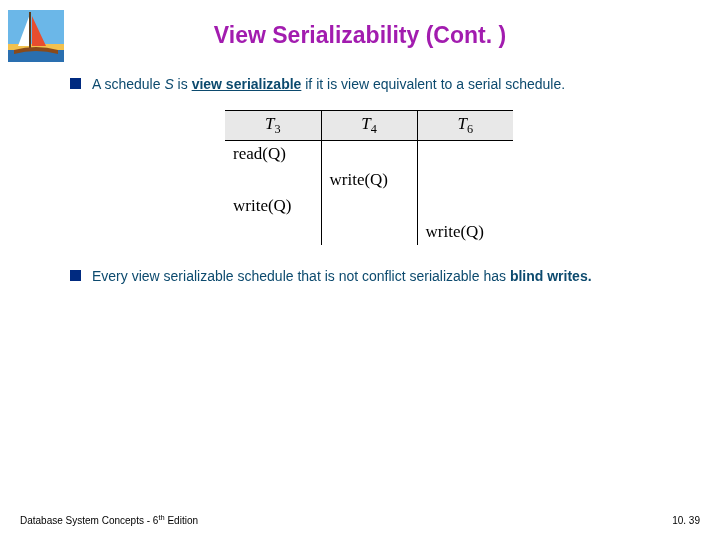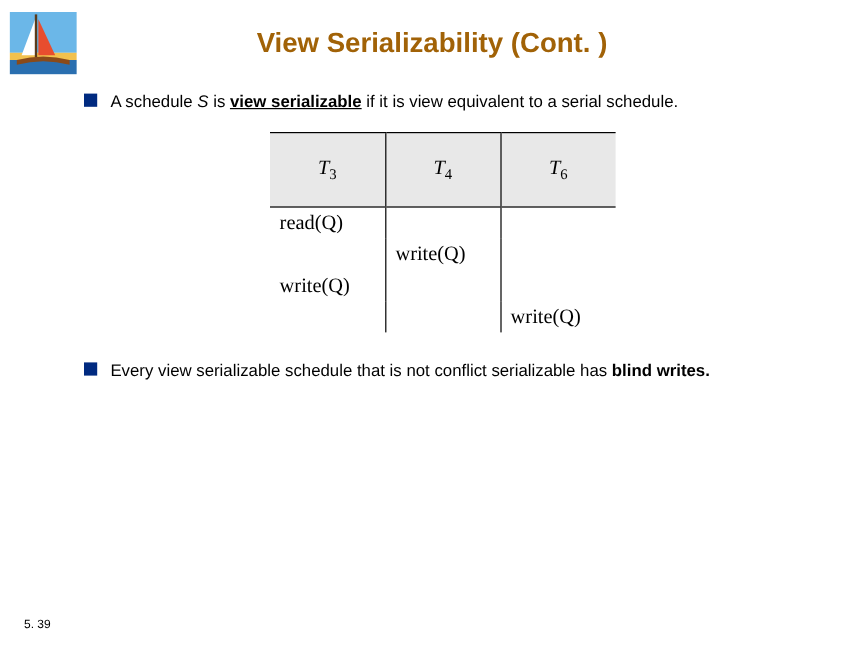--- a/index.html
+++ b/index.html
@@ -15,34 +15,34 @@
     position: absolute;
     top: 10px;
     left: 8px;
     width: 56px;
     height: 52px;
   }
   .title {
     text-align: center;
     font-size: 23px;
     font-weight: bold;
-    color: #a16207;
+    color: #a21caf;
     padding-top: 22px;
     padding-bottom: 26px;
   }
   .content {
     padding: 0 52px 0 70px;
   }
   .bullet {
     position: relative;
     padding-left: 22px;
     font-size: 14px;
     line-height: 1.35;
     margin-bottom: 16px;
-    color: #000000;
+    color: #0c4a6e;
   }
   .bullet::before {
     content: "";
     position: absolute;
     left: 0;
     top: 3px;
     width: 11px;
     height: 11px;
     background: #002a80;
   }
@@ -58,21 +58,21 @@
     border-collapse: collapse;
     font-family: "Times New Roman", Times, serif;
     font-size: 17px;
   }
   table.sched th {
     font-weight: normal;
     font-style: italic;
     background: #e8e8e8;
     border-top: 1px solid #000;
     border-bottom: 1px solid #000;
-    padding: 19px 8px;
+    padding: 3px 8px;
     min-width: 96px;
     text-align: center;
   }
   table.sched th + th,
   table.sched td + td {
     border-left: 1px solid #000;
   }
   table.sched td {
     padding: 3px 8px;
     min-width: 96px;
@@ -152,14 +152,17 @@
   </div>
 
 
   <div class="bullet">
     <span>Every view serializable schedule that is not conflict serializable has </span><span class="b">blind writes.</span>
   </div>
 
 </div>
 
 <div class="footer">
-  <div class="center">5. 39</div>
+  <div class="left">
+    <span>Database System Concepts - 6</span><span class="sup">th</span><span> Edition</span>
+  </div>
+  <div class="center">10. 39</div>
 </div>
 
 </body></html>

